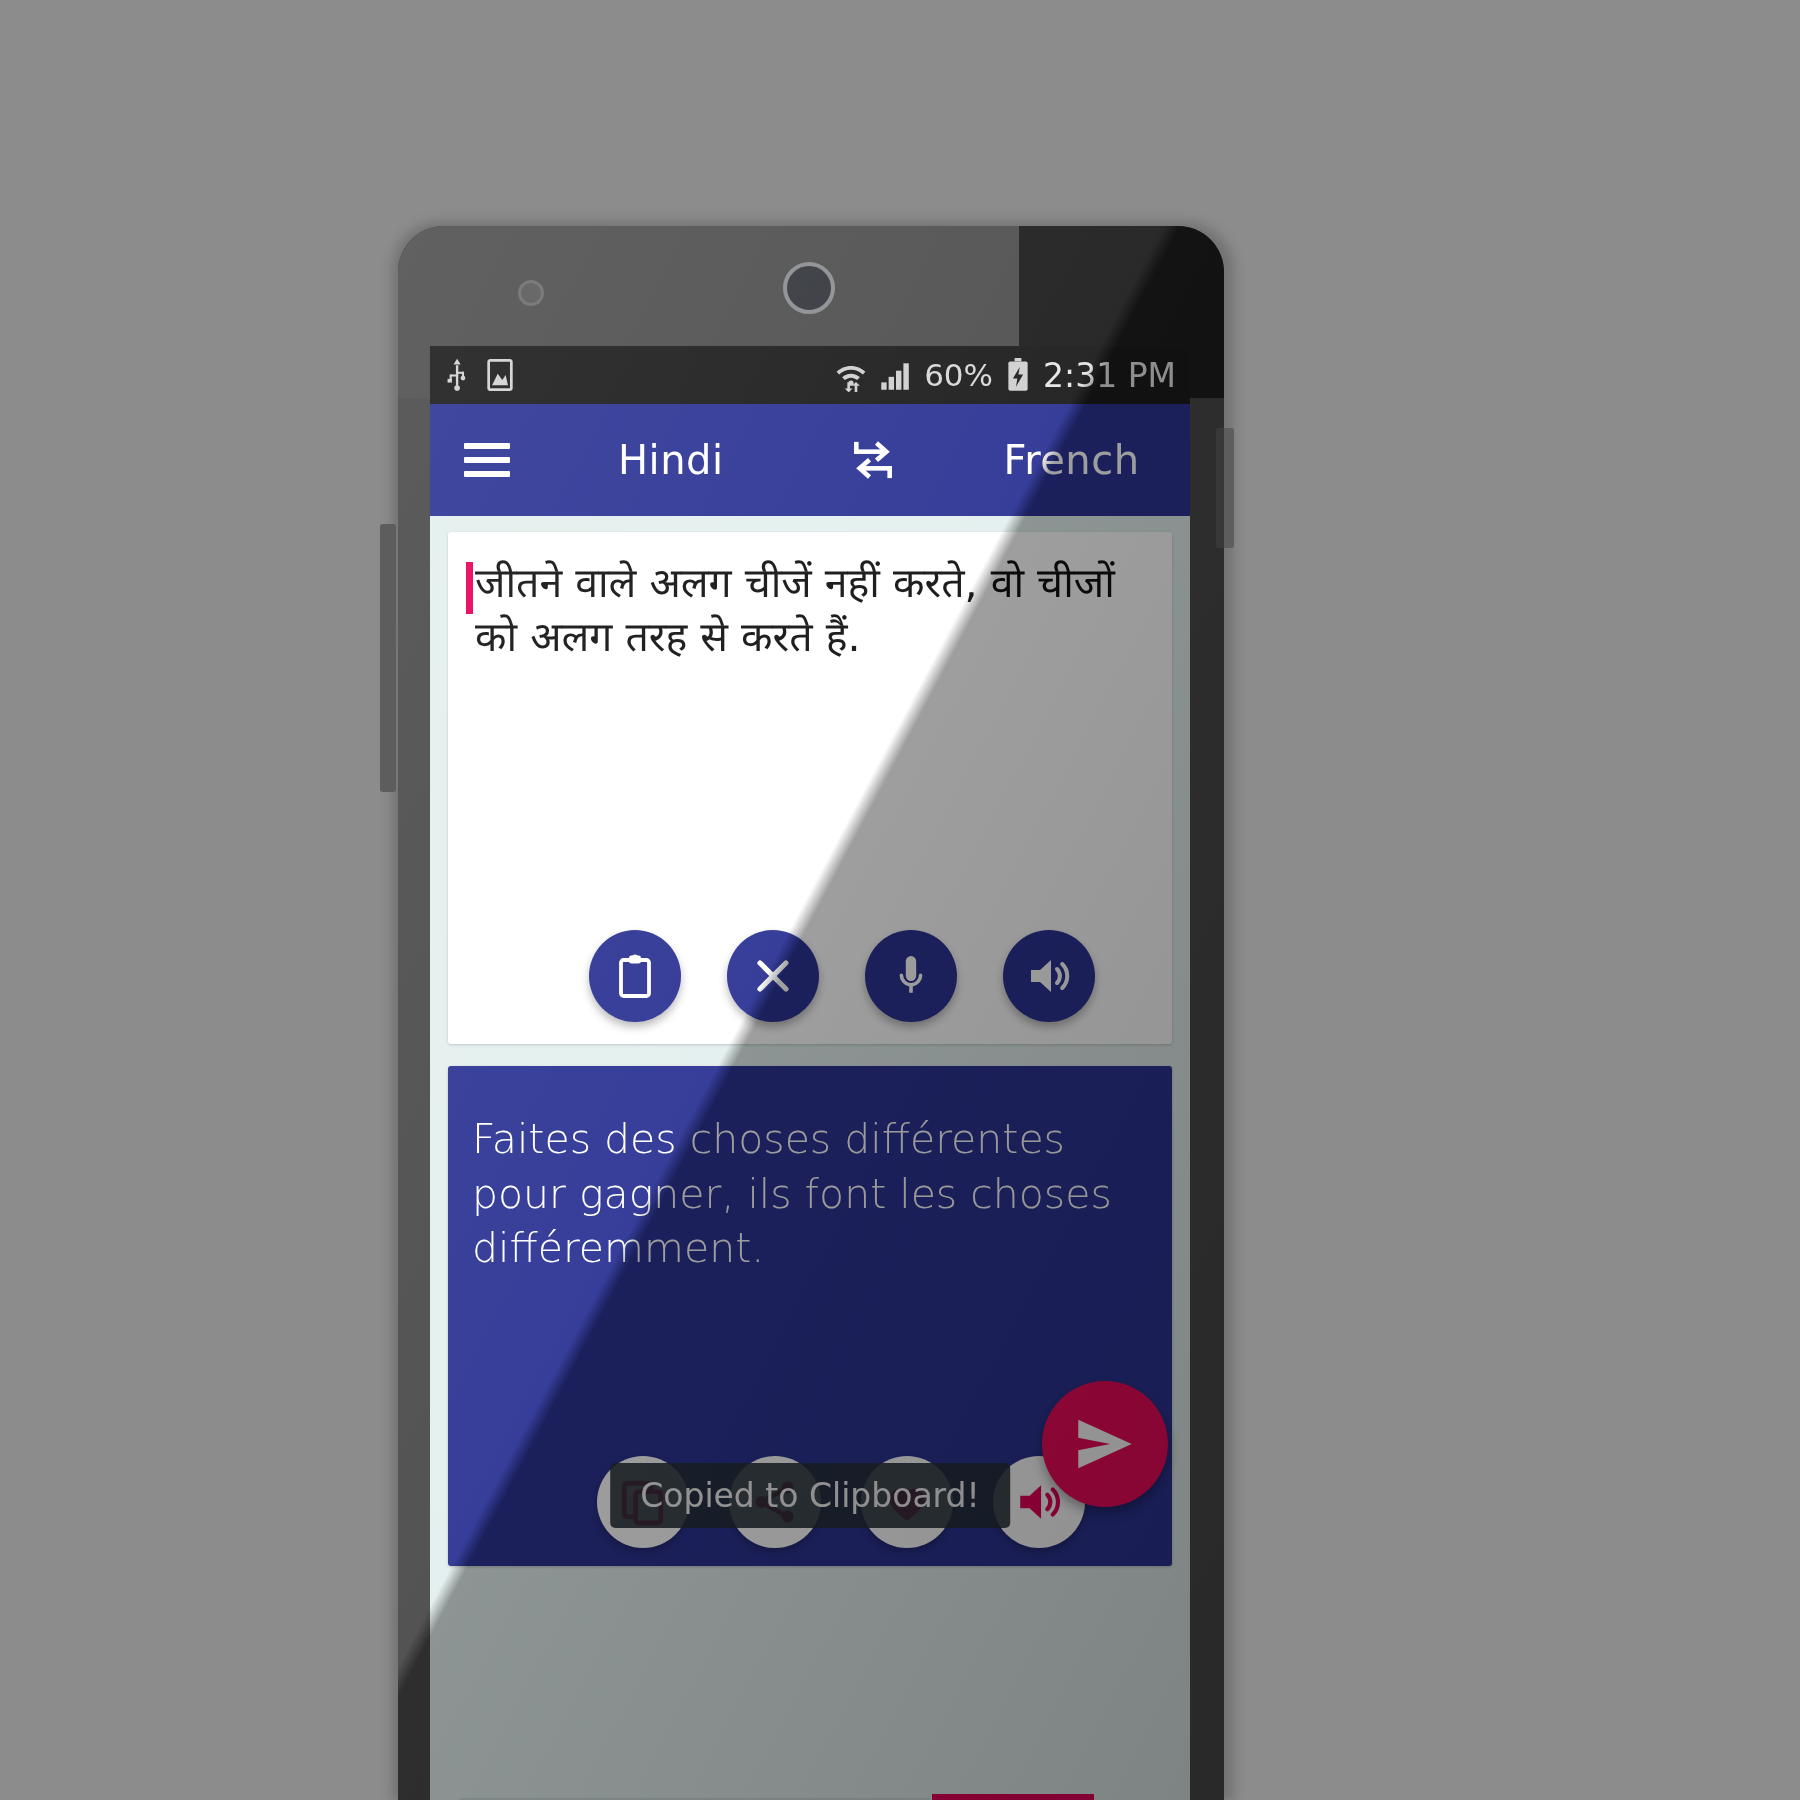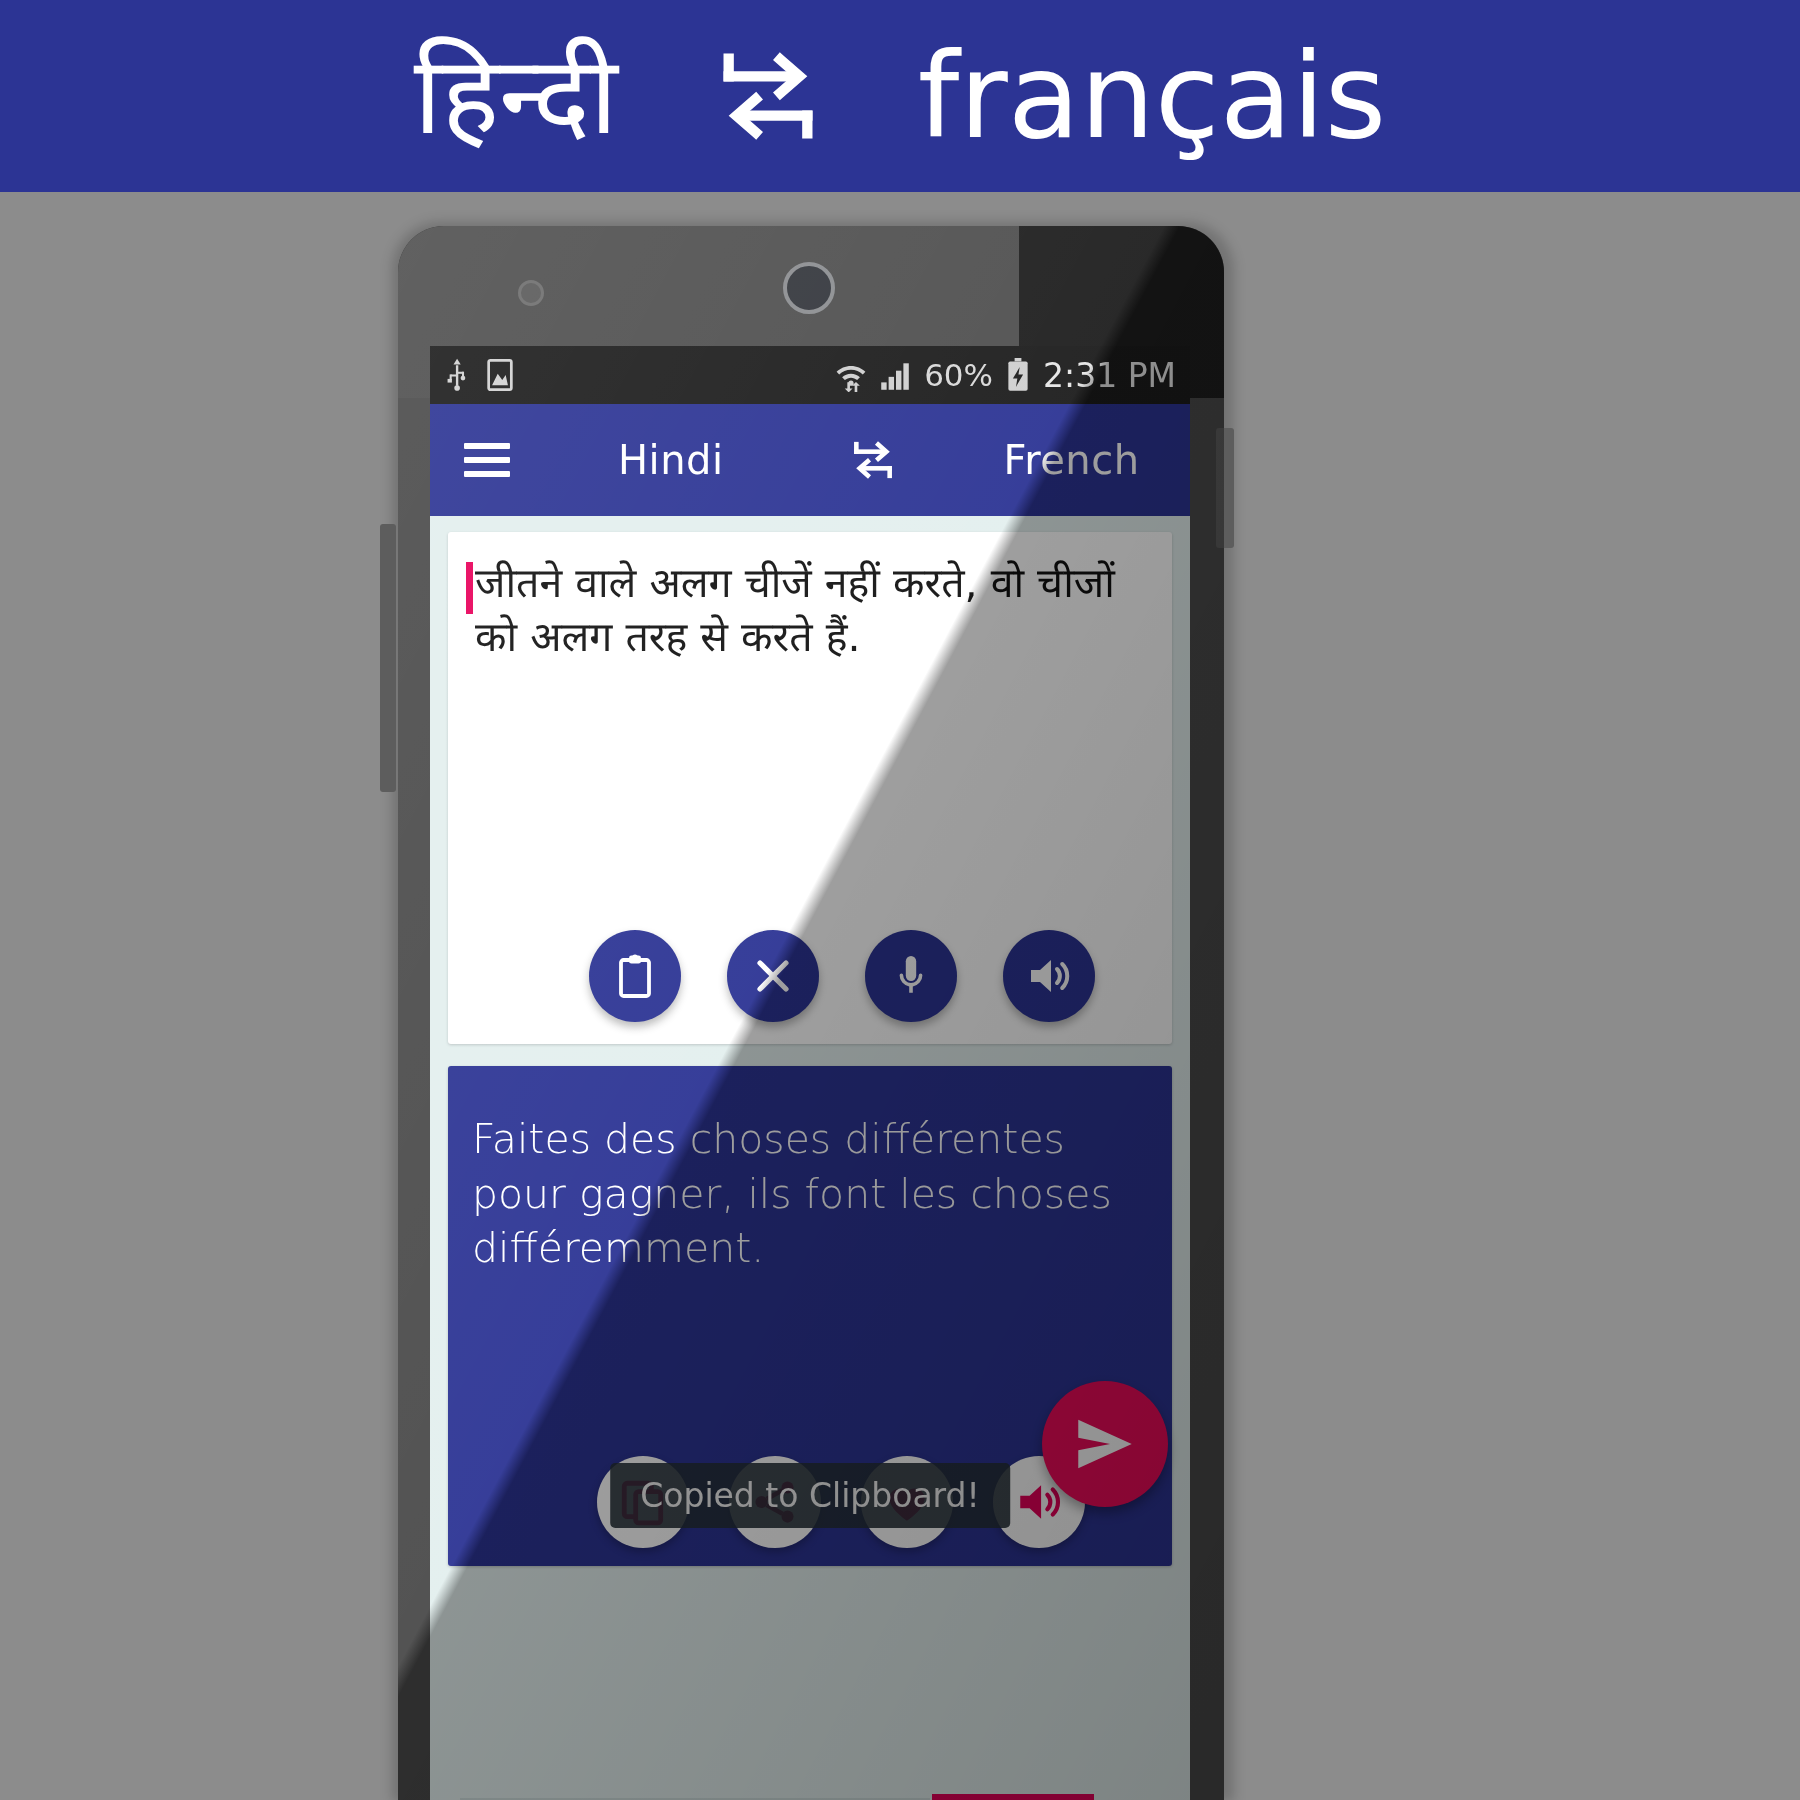--- a/index.html
+++ b/index.html
@@ -235,36 +235,20 @@
   .nav-hint .bar2 {
     position:absolute; left: 30px; bottom: 0; width: 470px; height: 6px;
     background:#cfdedd;
   }
 </style>
 </head>
 <body>
 
 <div id="stage">
 
-  <div class="banner">
-    <div class="banner-lang src">हिन्दी</div>
-
-    <div class="banner-swap">
-      <svg viewBox="0 0 24 24" fill="none" stroke="#ffffff" stroke-width="2.1" stroke-linecap="square" stroke-linejoin="miter">
-        <polyline points="4,8 17,8"></polyline>
-        <polyline points="14.5,4.6 18.4,8 14.5,11.4"></polyline>
-        <polyline points="4,8 4,4.4"></polyline>
-        <polyline points="20,16 7,16"></polyline>
-        <polyline points="9.5,19.4 5.6,16 9.5,12.6"></polyline>
-        <polyline points="20,16 20,19.6"></polyline>
-      </svg>
-    </div>
-
-    <div class="banner-lang">français</div>
-  </div>
 
   <div class="phone-shadow"></div>
 
   <div class="phone">
 
     <div class="phone-bezel-top">
       <div class="dark"></div>
       <div class="cam-small"></div>
       <div class="cam-big"></div>
     </div>

